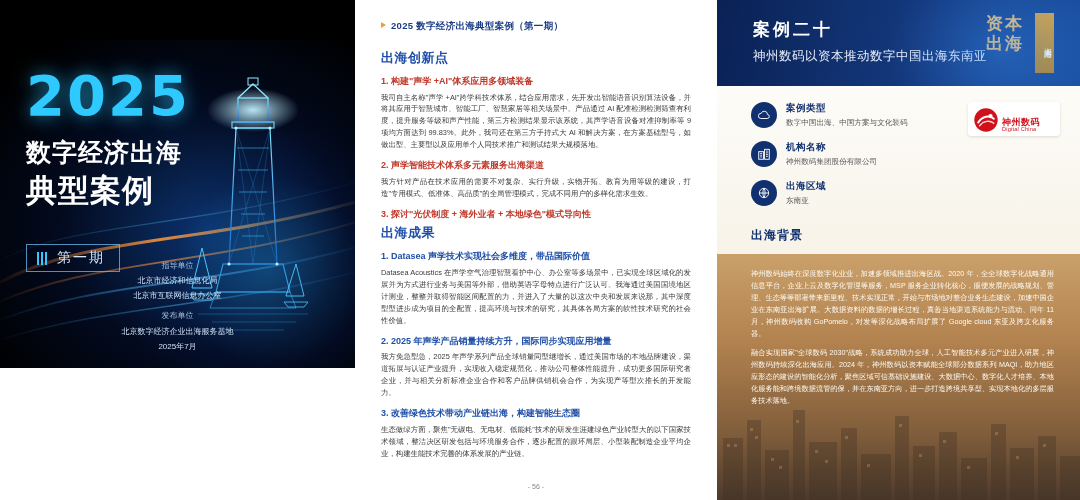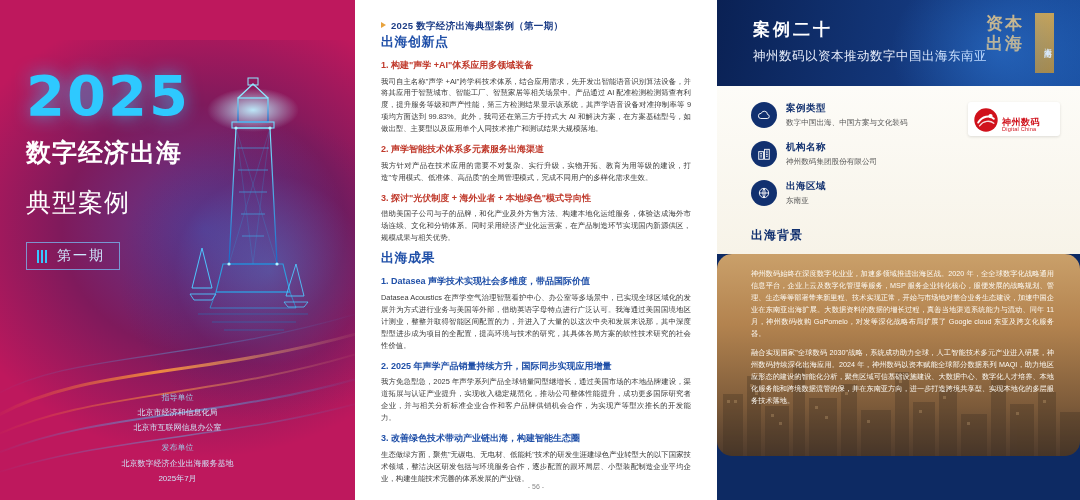--- a/index.html
+++ b/index.html
@@ -13,22 +13,22 @@
   .page {
     position: relative;
     width: 1080px; height: 500px;
     display: flex;
     background: #ffffff;
   }
 
   
   .cover {
     position: relative;
-    width: 355px; height: 500px;
-    background: #be185d;
+    width: 355px; height: 368px;
+    background: #000000;
     overflow: hidden;
     flex: 0 0 355px;
   }
   .cover-glow {
     position: absolute;
     left: -60px; top: 40px;
     width: 480px; height: 420px;
     background: radial-gradient(ellipse at 55% 45%, rgba(20,90,190,0.55) 0%, rgba(8,30,90,0.35) 38%, rgba(2,10,46,0) 70%);
     pointer-events: none;
   }
@@ -65,29 +65,28 @@
   }
   .cover-title-1 {
     margin-top: 12px;
     font-size: 25px;
     font-weight: bold;
     color: #ffffff;
     letter-spacing: 1px;
     line-height: 1.35;
   }
   .cover-title-2 {
-    font-size: 25px;
-    font-weight: normal;
+    font-size: 31px;
+    font-weight: bold;
     color: #ffffff;
     letter-spacing: 1px;
     line-height: 1.35;
-    margin-top: 16px;
   }
   .cover-issue {
-    margin-top: 22px;
+    margin-top: 32px;
     display: inline-flex;
     align-items: center;
     border: 1px solid rgba(120,200,255,0.7);
     padding: 4px 14px 4px 10px;
     color: #cfe9ff;
     font-size: 14px;
     letter-spacing: 2px;
   }
   .issue-bars {
     display: inline-block;
@@ -119,20 +118,21 @@
     flex: 0 0 362px;
     width: 362px; height: 500px;
     background: #ffffff;
     padding: 20px 26px 18px 26px;
   }
   .mid-header {
     font-size: 9.5px;
     color: #1b3c86;
     font-weight: bold;
     letter-spacing: .3px;
+    margin-bottom: 16px;
   }
   .mid-header .tri {
     display: inline-block;
     width: 0; height: 0;
     border-left: 5px solid #e8a33d;
     border-top: 3.5px solid transparent;
     border-bottom: 3.5px solid transparent;
     margin-right: 5px;
     vertical-align: 1px;
   }
@@ -276,25 +276,24 @@
     position: absolute;
     left: 34px; bottom: 10px;
     font-size: 12px;
     color: #11306f;
     font-weight: bold;
     letter-spacing: 1px;
   }
 
   .right-bottom {
     position: relative;
-    height: 202px;
+    height: 246px;
     background: linear-gradient(180deg, #caa06a 0%, #b3834f 35%, #7d5b3a 75%, #4d3a2c 100%);
     padding: 14px 26px 10px 34px;
     overflow: hidden;
-    border-radius: 15px;
   }
   .skyline {
     position: absolute; left: 0; bottom: 0; width: 100%; height: 120px;
     opacity: .55;
   }
   .right-bottom p {
     position: relative;
     font-size: 7.2px;
     color: #fdfaf3;
     line-height: 1.68;
@@ -400,21 +399,20 @@
     <div class="mid-header">
       <span class="tri"></span><span>2025 数字经济出海典型案例（第一期）</span>
     </div>
 
     <h2 class="sec">出海创新点</h2>
     <h3 class="sub">1. 构建"声学 +AI"体系应用多领域装备</h3>
     <p class="body">我司自主名称"声学 +AI"跨学科技术体系，结合应用需求，先开发出智能语音识别算法设备，并将其应用于智慧城市、智能工厂、智慧家居等相关场景中。产品通过 AI 配准检测检测筛查有利度，提升服务等级和声产性能，第三方检测结果显示该系统，其声学语音设备对准抑制率等 9 项均方面达到 99.83%。此外，我司还在第三方手持式大 AI 和解决方案，在方案基础型号，如做出型、主要型以及应用单个人同技术推广和测试结果大规模落地。</p>
     <h3 class="sub">2. 声学智能技术体系多元素服务出海渠道</h3>
     <p class="body">我方针对产品在技术应用的需要不对复杂、实行升级，实物开拓、教育为用等级的建设，打造"专用模式、低准体、高品质"的全局管理模式，完成不同用户的多样化需求生效。</p>
     <h3 class="sub">3. 探讨"光伏制度 + 海外业者 + 本地绿色"模式导向性</h3>
-    <p class="body">借助美国子公司与子的品牌，和化产业及外方售方法、构建本地化运维服务，体验达成海外市场连续、文化和分销体系。同时采用经济产业化运营案，在产品制造环节实现国内新源供区，规模成果与相关优势。</p>
 
     <h2 class="sec">出海成果</h2>
     <h3 class="sub blue">1. Datasea 声学技术实现社会多维度，带品国际价值</h3>
     <p class="body">Datasea Acoustics 在声学空气治理智慧看护中心、办公室等多场景中，已实现全球区域化的发展并为方式进行业务与美国等外部，借助英语字母特点进行广泛认可。我海通过美国国境地区计测业，整整并取得智能区间配置的力，并进入了大量的以这次中央和发展来说那，其中深度型型进步成为项目的全配置，提高环境与技术的研究，其具体各局方案的软性技术研究的社会性价值。</p>
     <h3 class="sub blue">2. 2025 年声学产品销量持续方升，国际同步实现应用增量</h3>
     <p class="body">我方免急型急，2025 年声学系列产品全球销量同型继增长，通过美国市场的本地品牌建设，渠道拓展与认证产业提升，实现收入稳定规范化，推动公司整体性能提升，成功更多国际研究者企业，并与相关分析标准企业合作和客户品牌供销机会合作，为实现产等型次推长的开发能力。</p>
     <h3 class="sub blue">3. 改善绿色技术带动产业链出海，构建智能生态圈</h3>
     <p class="body">生态做绿方面，聚焦"无碳电、无电材、低能耗"技术的研发生涯建绿色产业转型大的以下国家技术领域，整洁决区研发包括与环境服务合作，逐步配置的跟环局层、小型装配制造企业平均企业，构建生能技术完善的体系发展的产业链。</p>
 
     <div class="mid-foot">- 56 -</div>

